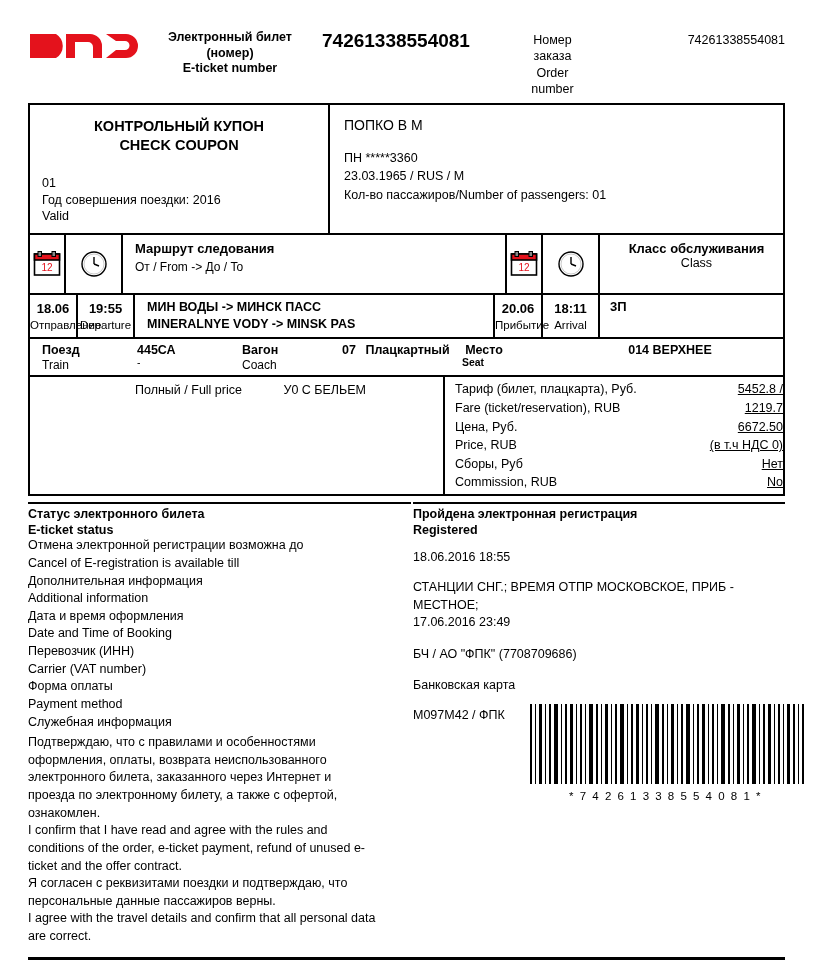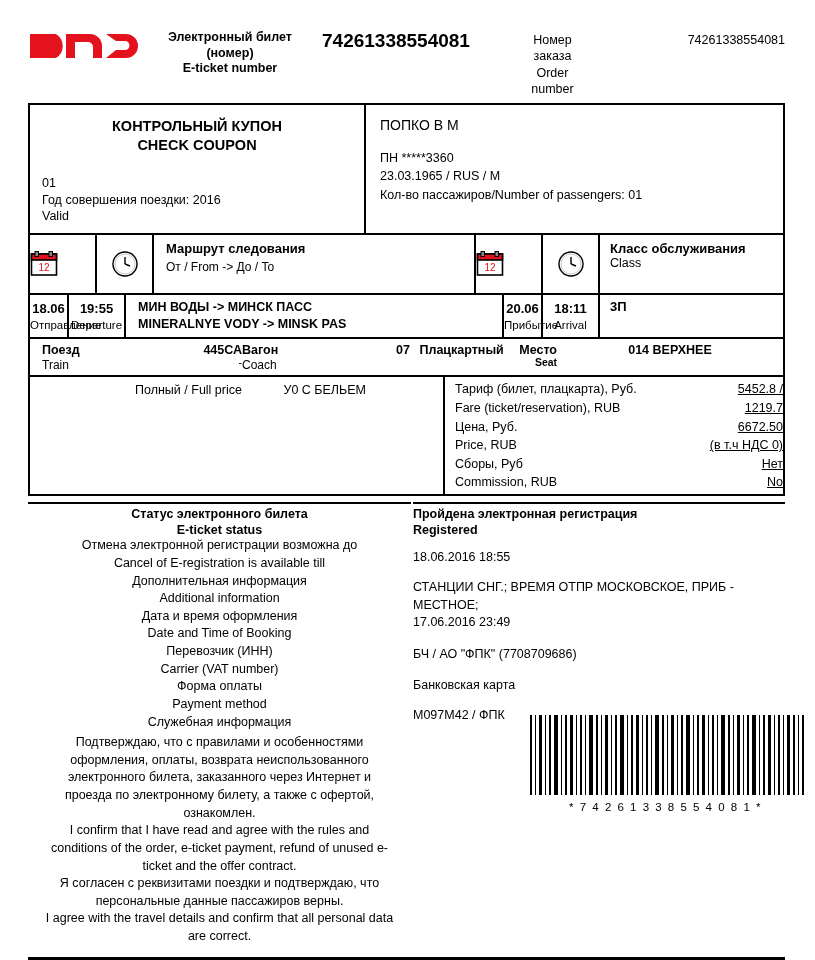--- a/index.html
+++ b/index.html
@@ -73,21 +73,21 @@
     border: 2px solid #000;
     box-sizing: border-box;
   }
   .row { display: flex; }
   .cell { box-sizing: border-box; }
   .bb { border-bottom: 2px solid #000; }
   .br { border-right: 2px solid #000; }
 
   
   .coupon-left {
-    width: 336px;
+    width: 300px;
     padding: 12px 0 8px 0;
     box-sizing: border-box;
   }
   .coupon-title {
     text-align: center;
     font-weight: bold;
     font-size: 14.5px;
     line-height: 1.3;
   }
   .coupon-meta {
@@ -102,24 +102,24 @@
     font-size: 12.5px;
     line-height: 1.45;
   }
   .pax-name {
     font-size: 14px;
     margin-bottom: 14px;
   }
 
   
   .icon-cell {
-    width: 67px;
+    width: 36px;
     display: flex;
     align-items: center;
-    justify-content: flex-start;
+    justify-content: center;
     box-sizing: border-box;
   }
   .clock-cell {
     width: 57px;
     display: flex;
     align-items: center;
     justify-content: center;
     box-sizing: border-box;
   }
   .route-head {
@@ -130,26 +130,27 @@
   }
   .route-sub {
     font-size: 12px;
     padding: 0 0 19px 12px;
   }
   .route-mid { flex: 1; box-sizing: border-box; }
   .class-cell {
     width: 183px;
     box-sizing: border-box;
     padding: 6px 0 4px 10px;
+    text-align: center;
   }
   .class-head { font-weight: bold; font-size: 13px; }
   .class-sub { font-size: 12.5px; }
 
   .dt-date {
-    width: 39px;
+    width: 48px;
     text-align: center;
     font-weight: bold;
     font-size: 13px;
     box-sizing: border-box;
   }
   .dt-time {
     width: 57px;
     text-align: center;
     font-weight: bold;
     font-size: 13px;
@@ -183,21 +184,21 @@
     display: flex;
     align-items: flex-start;
     font-size: 12.5px;
     padding: 4px 0 3px 0;
   }
   .tr-lbl {
     font-weight: bold;
     line-height: 1.2;
   }
   .tr-lbl small { font-weight: normal; display: block; font-size: 12px;}
-  .tr-val { font-weight: bold; text-align: right; }
+  .tr-val { font-weight: bold; }
 
   
   .fare-left {
     width: 415px;
     box-sizing: border-box;
     font-size: 12.5px;
     padding: 6px 0 6px 0;
     position: relative;
   }
   .fare-right {
@@ -214,34 +215,34 @@
   .fare-line .l { flex: 1; }
   .fare-line .r { text-align: right; white-space: nowrap; padding-left: 6px; text-decoration: underline;}
 
   
   .status {
     margin: 4px 30px 0 28px;
     display: flex;
     font-size: 12.5px;
     position: relative;
   }
-  .status-left { width: 383px; flex: 0 0 383px; text-align: center; }
+  .status-left { width: 383px; flex: 0 0 383px; }
   .status-right { flex: 1; padding-left: 2px;}
   .st-h { font-weight: bold; line-height: 1.25; }
   .st-b { line-height: 1.25; padding-bottom: 2px;}
   .sep-line {
     border-top: 2px solid #000;
     margin: 2px 0 3px 0;
   }
 
   
   .barcode-wrap {
     position: absolute;
     left: 495px;
-    top: 215px;
+    top: 204px;
     width: 285px;
     text-align: center;
   }
   .barcode {
     height: 80px;
     width: 280px;
   }
   .barcode-num {
     font-size: 11.5px;
     letter-spacing: 1.5px;

